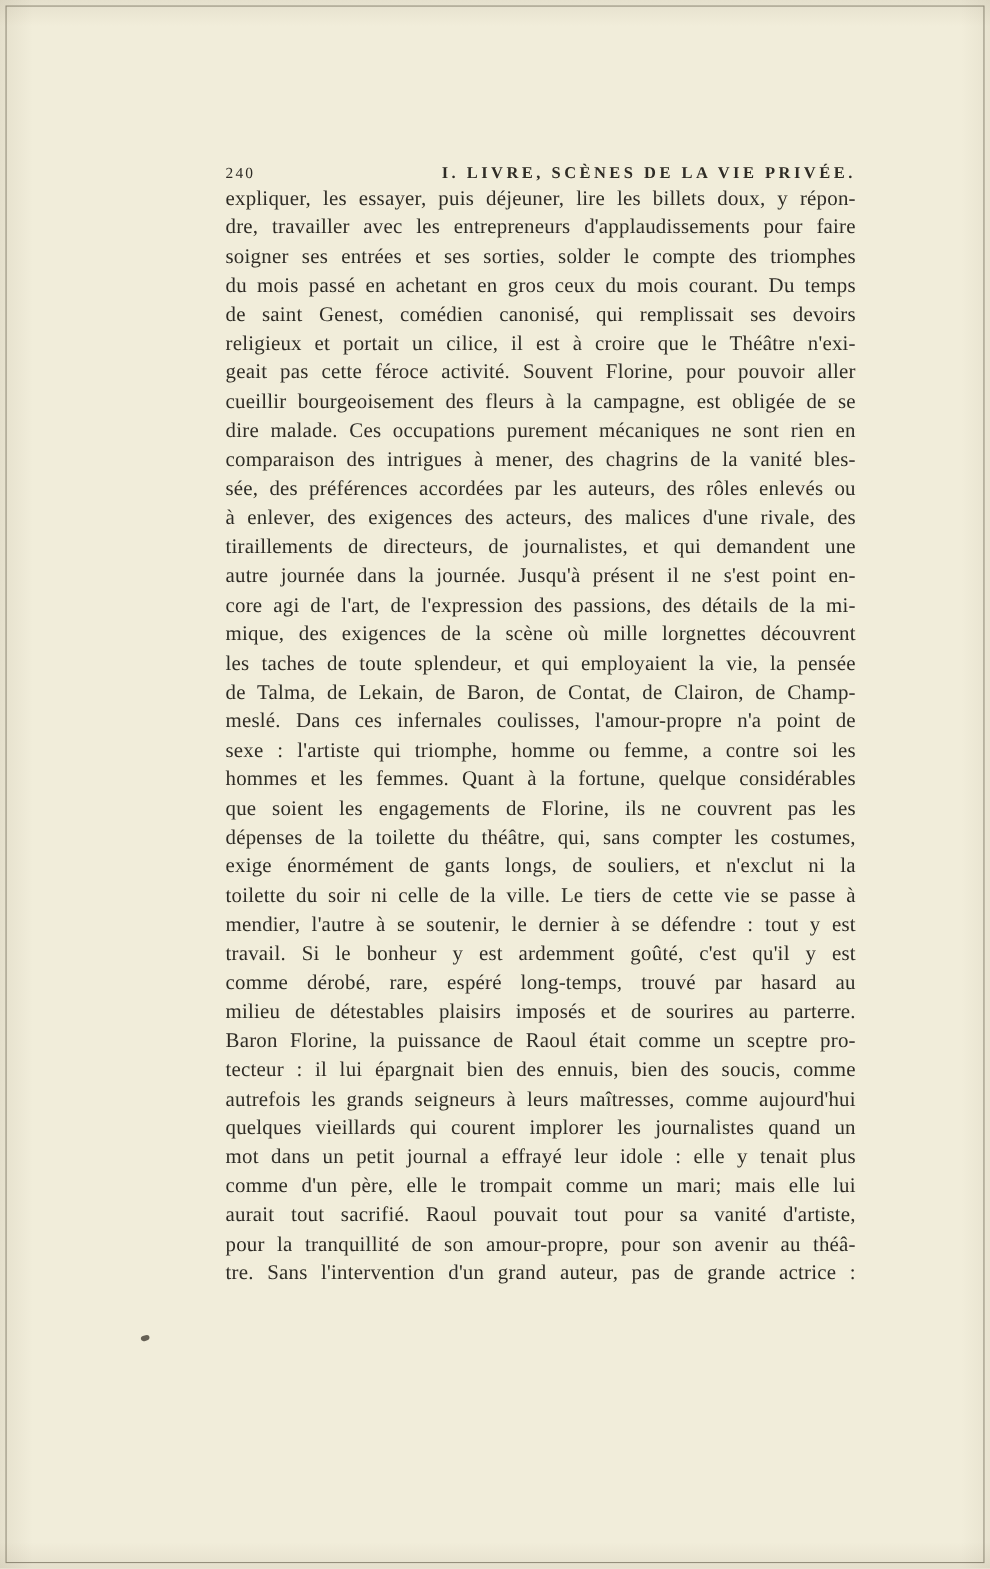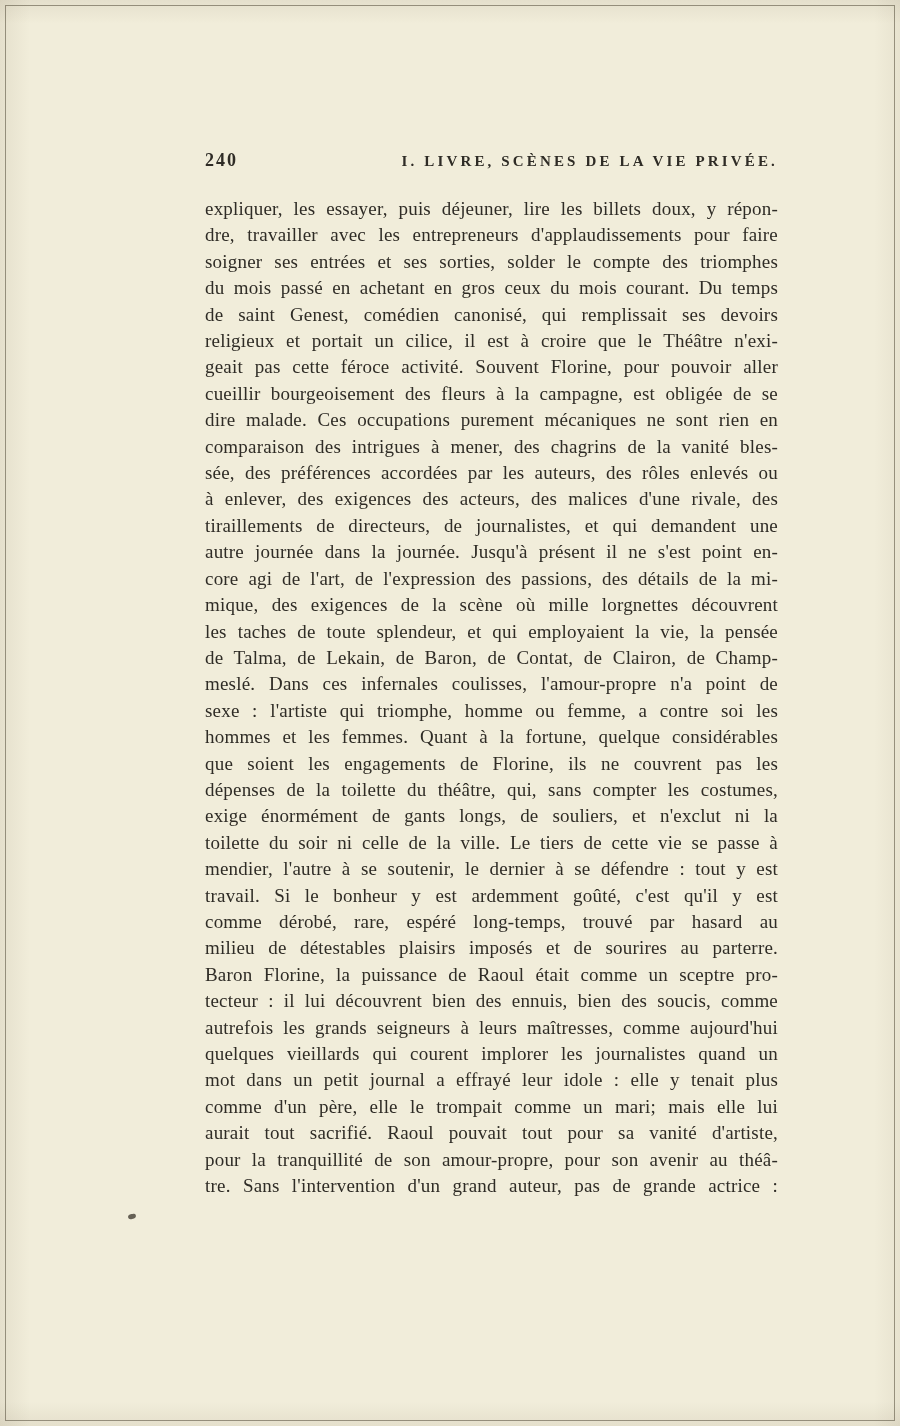--- a/index.html
+++ b/index.html
@@ -38,37 +38,36 @@
     padding-right: 122px;
   }
 
   .header-row {
     margin-top: 150px;
     display: flex;
     align-items: baseline;
     color: var(--ink);
   }
   .pagenum {
-    font-size: 18px;
+    font-size: 14px;
     letter-spacing: 2px;
     flex: 0 0 auto;
-    font-weight: bold;
   }
   .running-title {
     flex: 1 1 auto;
     text-align: right;
     font-size: 15px;
     font-weight: 700;
     letter-spacing: 0.21em;
     white-space: nowrap;
     padding-left: 18px;
   }
 
   .text-block {
-    margin-top: 25px;
+    margin-top: 1px;
     color: var(--ink);
   }
   .line {
     font-size: 19px;
     line-height: 26.4px;
     letter-spacing: 0.2px;
     text-align: justify;
     text-align-last: justify;
     white-space: normal;
   }
@@ -120,21 +119,21 @@
         <div class="line">hommes et les femmes. Quant à la fortune, quelque considérables</div>
         <div class="line">que soient les engagements de Florine, ils ne couvrent pas les</div>
         <div class="line">dépenses de la toilette du théâtre, qui, sans compter les costumes,</div>
         <div class="line">exige énormément de gants longs, de souliers, et n'exclut ni la</div>
         <div class="line">toilette du soir ni celle de la ville. Le tiers de cette vie se passe à</div>
         <div class="line">mendier, l'autre à se soutenir, le dernier à se défendre : tout y est</div>
         <div class="line">travail. Si le bonheur y est ardemment goûté, c'est qu'il y est</div>
         <div class="line">comme dérobé, rare, espéré long-temps, trouvé par hasard au</div>
         <div class="line">milieu de détestables plaisirs imposés et de sourires au parterre.</div>
         <div class="line">Baron Florine, la puissance de Raoul était comme un sceptre pro-</div>
-        <div class="line">tecteur : il lui découvrent bien des ennuis, bien des soucis, comme</div>
+        <div class="line">tecteur : il lui épargnait bien des ennuis, bien des soucis, comme</div>
         <div class="line">autrefois les grands seigneurs à leurs maîtresses, comme aujourd'hui</div>
         <div class="line">quelques vieillards qui courent implorer les journalistes quand un</div>
         <div class="line">mot dans un petit journal a effrayé leur idole : elle y tenait plus</div>
         <div class="line">comme d'un père, elle le trompait comme un mari; mais elle lui</div>
         <div class="line">aurait tout sacrifié. Raoul pouvait tout pour sa vanité d'artiste,</div>
         <div class="line">pour la tranquillité de son amour-propre, pour son avenir au théâ-</div>
         <div class="line">tre. Sans l'intervention d'un grand auteur, pas de grande actrice :</div>
       </div>
   </div>
 

